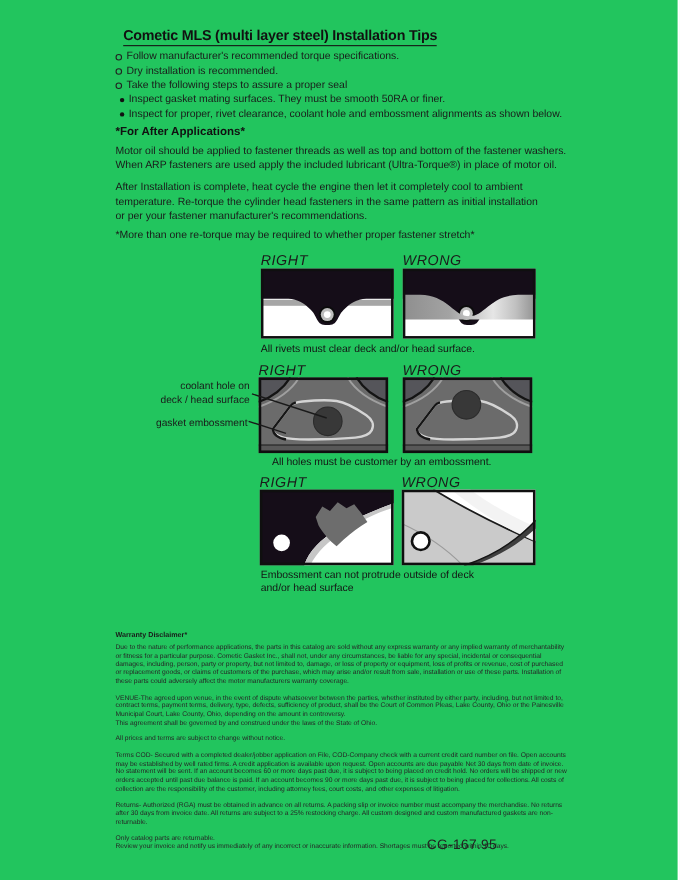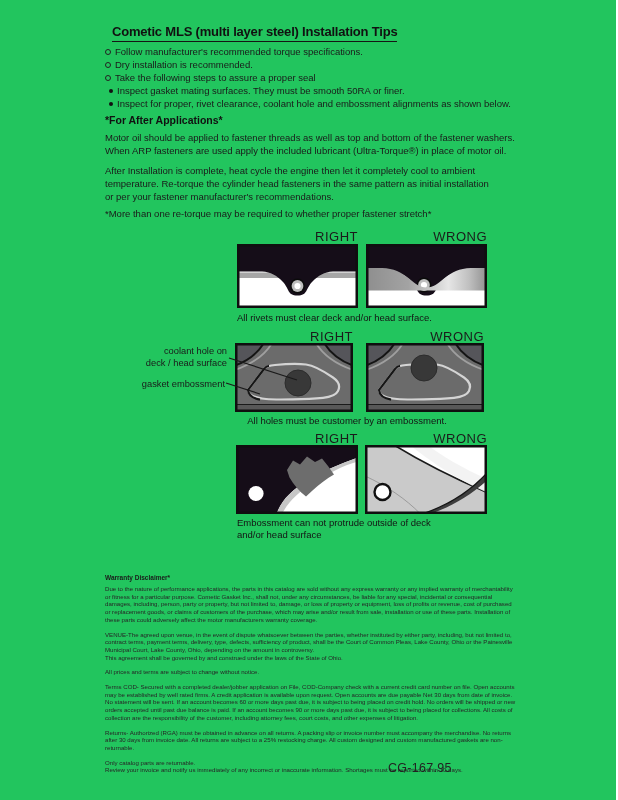--- a/index.html
+++ b/index.html
@@ -8,21 +8,21 @@
   .abs{position:absolute;}
   .doc-title{font-size:13px;font-weight:bold;letter-spacing:-0.2px;color:#111;
              border-bottom:1.5px solid #151515;padding-bottom:2px;white-space:nowrap;}
   .body-txt{font-size:9.5px;line-height:13.2px;color:#1a1a1a;white-space:pre-line;}
   .tips{font-size:9.5px;line-height:13px;color:#1a1a1a;}
   .tip-row{display:flex;align-items:flex-start;}
   .tip-row.sub{margin-left:4px;}
   .b-open{width:4px;height:4px;border:1px solid #222;border-radius:50%;margin:4px 4px 0 0;flex:none;}
   .b-fill{width:4px;height:4px;background:#111;border-radius:50%;margin:4.5px 4px 0 0;flex:none;}
   .sect-head{font-size:10.5px;font-weight:bold;color:#111;white-space:nowrap;}
-  .fig-head{font-size:13px;font-weight:400;letter-spacing:0.5px;color:#1b1b1b;text-align:right;}
+  .fig-head{font-size:13px;font-weight:400;letter-spacing:0.5px;color:#1b1b1b;text-align:left;font-style:italic;}
   .fig-cap{font-size:9.5px;font-weight:normal;color:#141414;white-space:pre-line;line-height:11.5px;}
   .callout{font-size:9.3px;line-height:12px;color:#1a1a1a;text-align:right;white-space:pre-line;}
   .legal{width:412px;color:#262626;}
   .legal h3{margin:0 0 4px 0;font-size:6.5px;font-weight:bold;color:#1a1a1a;}
   .legal p{margin:7px 0 0 0;font-size:6.1px;line-height:7.7px;white-space:pre-line;}
   .legal p:first-of-type{margin-top:3px;}
   .footer-code{font-size:12.5px;letter-spacing:0.3px;color:#222;}
   svg{display:block;}
 </style>
 </head>

